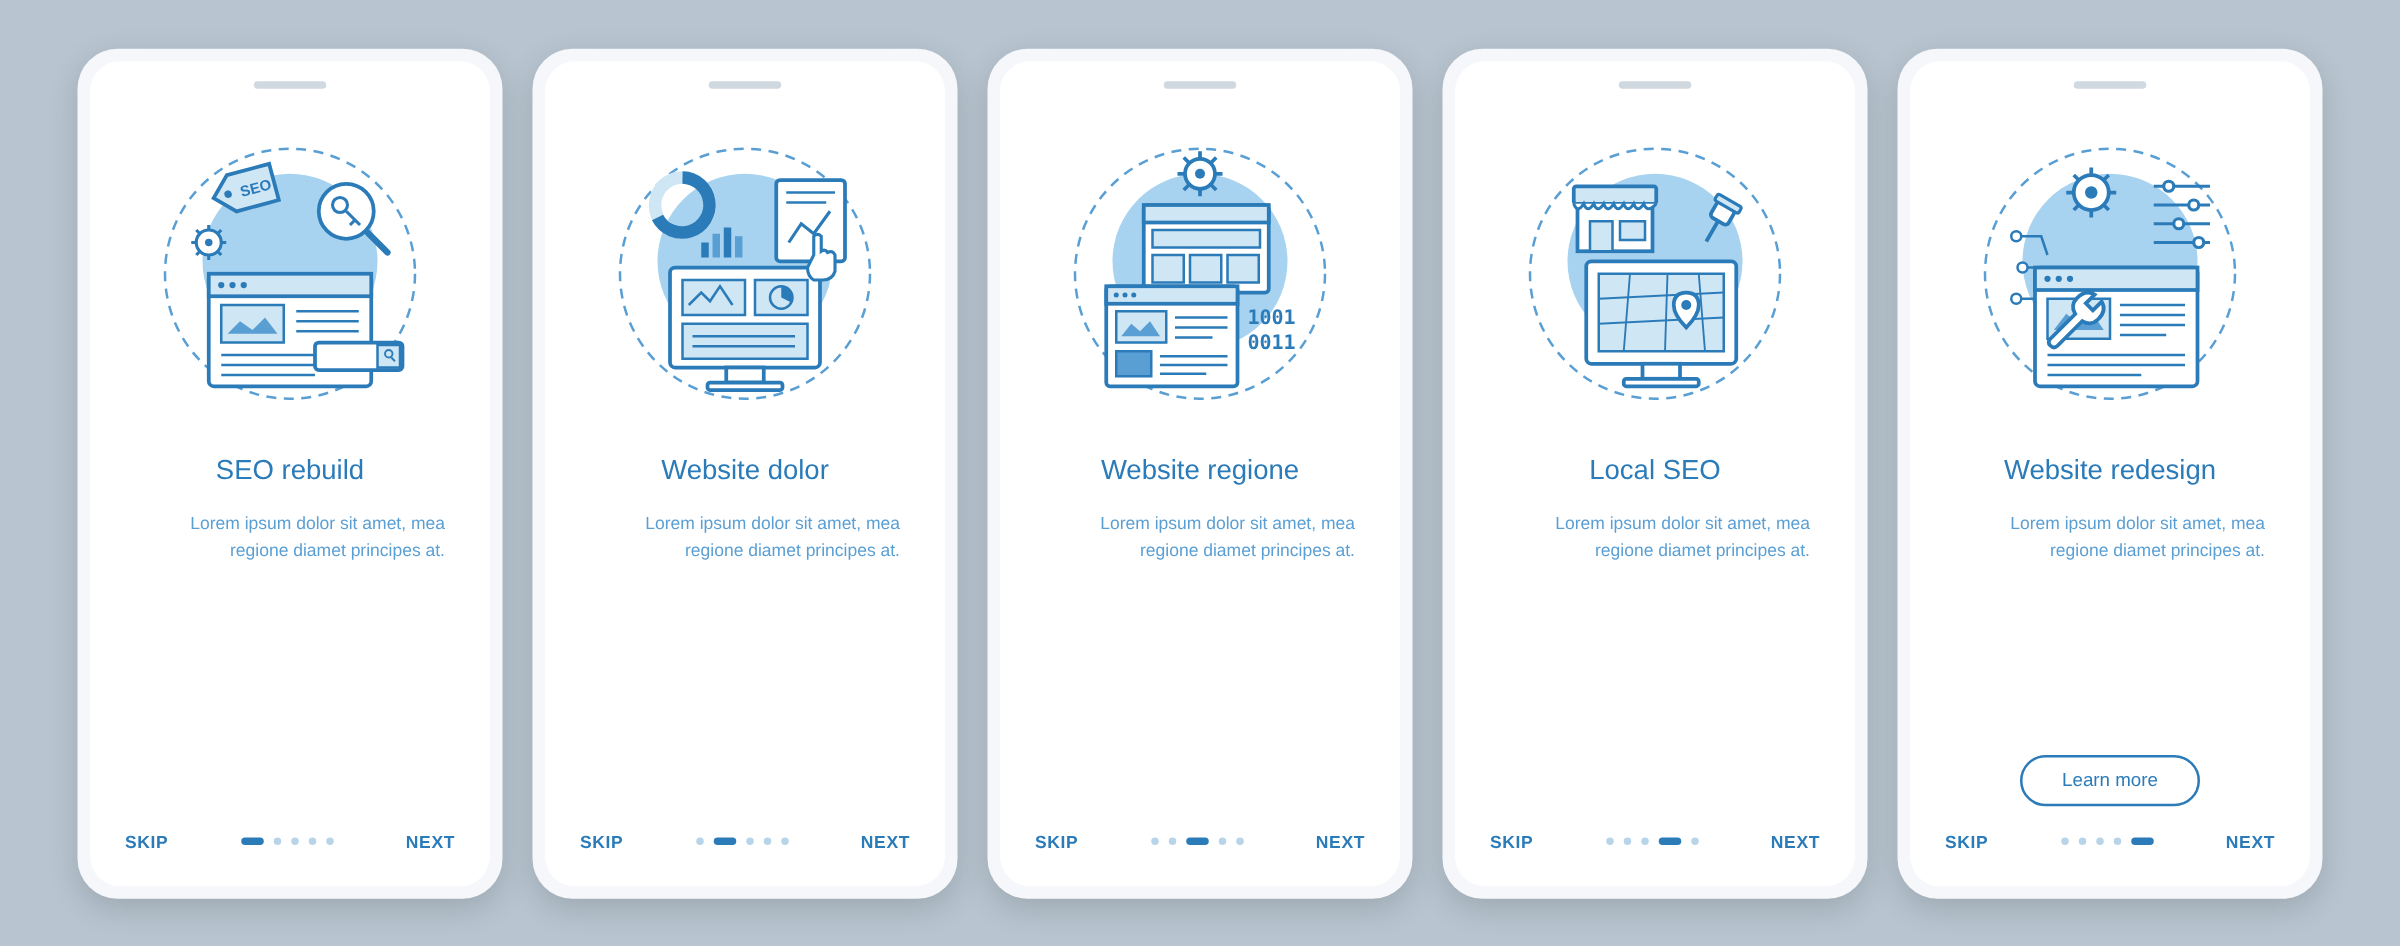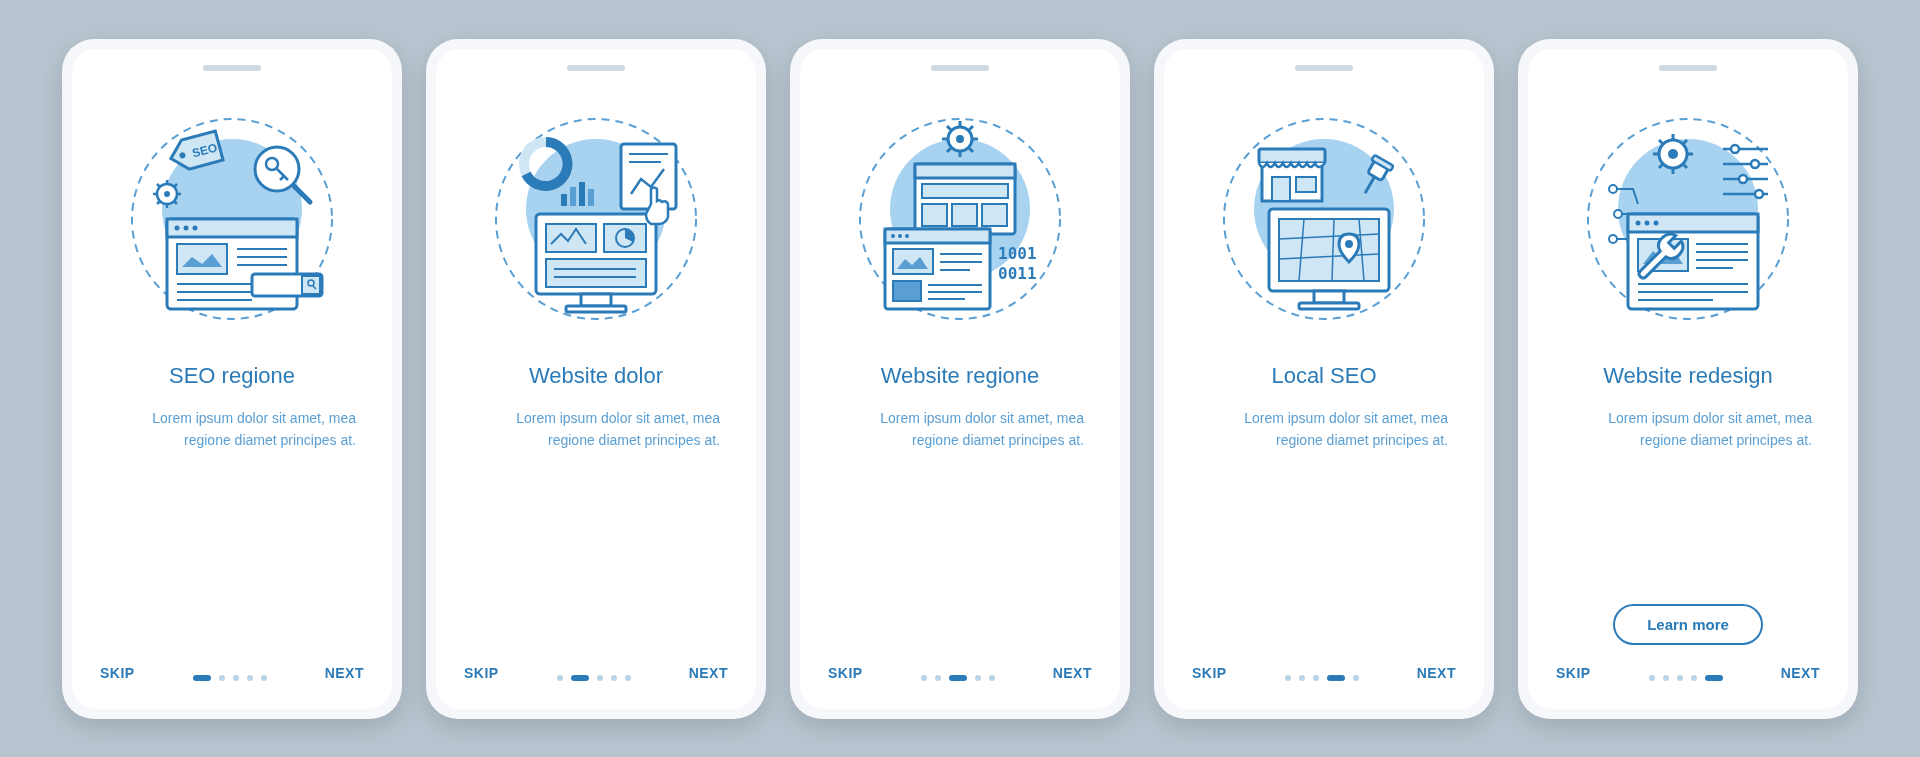--- a/index.html
+++ b/index.html
@@ -67,27 +67,27 @@
   padding: 0 8px;
   flex-grow: 1;
 }
 .learn-more {
   border: 2px solid #2b7bb9;
   color: #2b7bb9;
   background: transparent;
   border-radius: 24px;
   padding: 10px 32px;
   font-size: 15px;
-  font-weight: 700;
+  font-weight: 400;
   margin-top: 16px;
   cursor: pointer;
 }
 .nav {
   display: flex;
-  align-items: flex-end;
+  align-items: center;
   justify-content: space-between;
   width: 100%;
   margin-top: 20px;
 }
 .skip, .next {
   color: #2b7bb9;
   font-size: 14px;
   font-weight: 600;
   letter-spacing: 0.5px;
   cursor: pointer;
@@ -161,21 +161,21 @@
         </g>
 
         <circle cx="165" cy="70" r="22" fill="#fff" stroke="#2b7bb9" stroke-width="3"></circle>
         <line x1="182" y1="87" x2="198" y2="103" stroke="#2b7bb9" stroke-width="5" stroke-linecap="round"></line>
 
         <circle cx="160" cy="65" r="6" fill="none" stroke="#2b7bb9" stroke-width="2.5"></circle>
         <line x1="165" y1="70" x2="176" y2="81" stroke="#2b7bb9" stroke-width="2.5"></line>
         <line x1="172" y1="77" x2="168" y2="81" stroke="#2b7bb9" stroke-width="2.5"></line>
       </svg>
     </div>
-    <div class="title">SEO regione</div>
+    <div class="title">SEO rebuild</div>
     <div class="desc">Lorem ipsum dolor sit amet, mea regione diamet principes at.</div>
     <div class="nav">
       <button class="skip">SKIP</button>
       <div class="dots">
         <span class="dot active"></span>
         <span class="dot"></span>
         <span class="dot"></span>
         <span class="dot"></span>
         <span class="dot"></span>
       </div>

